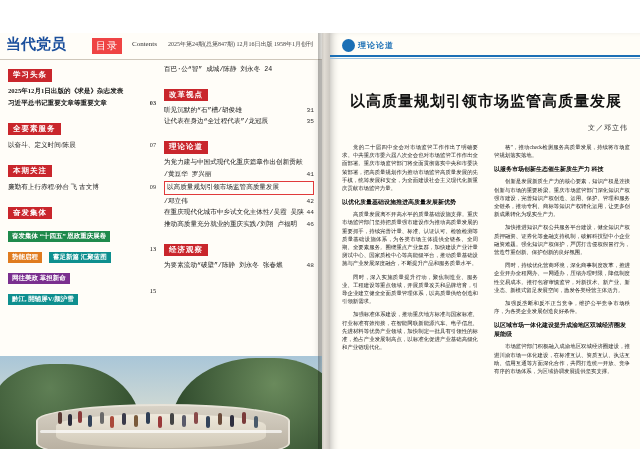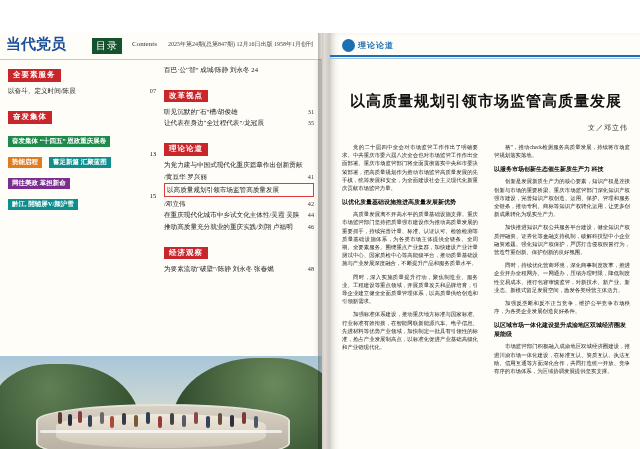--- a/index.html
+++ b/index.html
@@ -22,35 +22,35 @@
     position:absolute;left:0;top:0;width:322px;height:26px;
     border-bottom:1px solid #cfc7bb;background:#fffdf8;
   }
   .logo{
     position:absolute;left:6px;top:2px;
     font-family:"Liberation Serif", serif;
     font-weight:bold;font-size:15px;color:#1b4f9c;letter-spacing:0px;
   }
   .logo-sub{
     position:absolute;left:92px;top:5px;
-    background:#14532d;color:#fff;font-size:10px;padding:1px 4px;
+    background:#ef4444;color:#fff;font-size:10px;padding:1px 4px;
     letter-spacing:1px;
   }
   .contents-en{
     position:absolute;left:132px;top:7px;font-size:7px;color:#333;
     font-family:"Liberation Serif", serif;
   }
   .issue-line{
     position:absolute;left:168px;top:7px;font-size:6px;color:#444;
     white-space:nowrap;
   }
 
   .col{position:absolute;top:30px;}
   .colL{left:8px;width:148px;}
-  .colR{left:164px;width:150px;}
+  .colR{left:164px;width:150px;font-family:Liberation Mono, monospace;}
 
   .sec{margin-bottom:9px;}
   .sec-title{
     display:inline-block;
     background:#c9262c;color:#ffffff;
     font-size:7.5px;font-weight:bold;letter-spacing:1px;
     padding:1px 5px 1.5px 5px;margin-bottom:3px;
   }
   .entry{font-size:6.6px;line-height:10px;color:#1a1a1a;margin:1.5px 0;}
   .entry .pg{float:right;color:#333;font-size:6.2px;}
@@ -179,30 +179,47 @@
 
     <div class="masthead">
       <div class="logo">当代党员</div>
       <div class="logo-sub">目录</div>
       <div class="contents-en">Contents</div>
       <div class="issue-line">2025年第24期(总第847期) 12月16日出版   1958年1月创刊</div>
     </div>
 
     <div class="col colL">
 
+      <div class="sec">
+        <span class="sec-title">学习头条</span>
+        <div class="entry bold clearfix">
+          <span>2025年12月1日出版的《求是》杂志发表</span>
+        </div>
+        <div class="entry bold clearfix">
+          <span class="pg">03</span>
+          <span>习近平总书记重要文章等重要文章</span>
+        </div>
+      </div>
 
 
       <div class="sec">
         <span class="sec-title">全要素服务</span>
         <div class="entry clearfix">
           <span class="pg">07</span>
           <span>以奋斗、定义时间/陈晨</span>
         </div>
       </div>
 
+      <div class="sec">
+        <span class="sec-title">本期关注</span>
+        <div class="entry clearfix">
+          <span class="pg">09</span>
+          <span>廉勤有上行赤程/孙台 飞 古文博</span>
+        </div>
+      </div>
 
       <div class="sec">
         <span class="sec-title">奋发集体</span>
 
         <div class="tagrow">
           <span class="tag green">奋发集体 “十四五” 恩政重庆展卷</span>
         </div>
         <div class="tagrow clearfix">
           <span class="pg" style="float:right;font-size:6.2px;">13</span>
           <span class="tag orange">势能启程</span>

